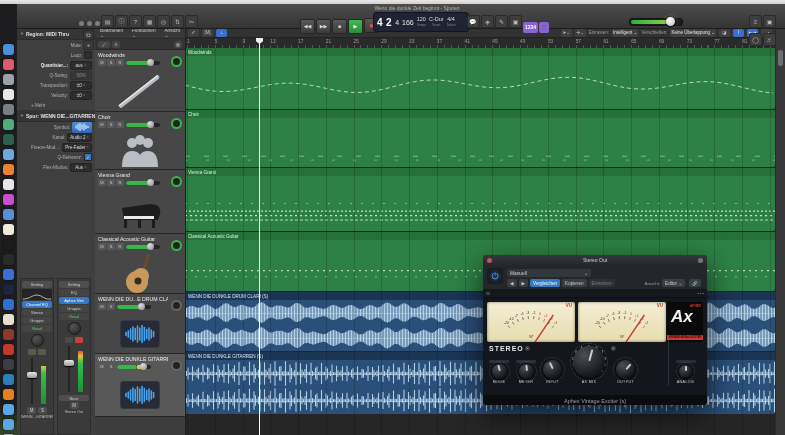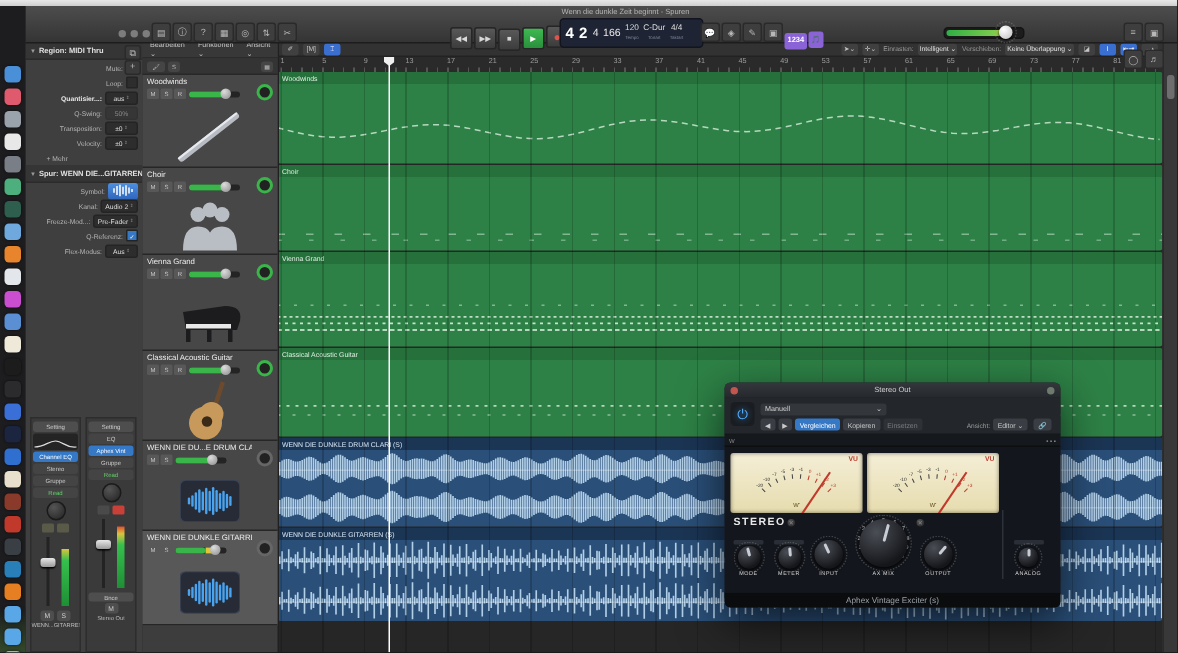--- a/index.html
+++ b/index.html
@@ -729,20 +729,25 @@
             <path d="M56.510195904756344 19.837144681349905 L57.8043541018001 17.130642407006793" stroke="#c0392b" stroke-width="0.7" fill="none"></path>
             <text x="63.87786401040072" y="18.416118431518456" font-size="3.2" fill="#c0392b" text-anchor="middle" font-family="Liberation Sans, sans-serif">+2</text>
             <path d="M60.95464871475356 22.472571603353977 L62.708577892141854 20.038699700252664" stroke="#c0392b" stroke-width="0.7" fill="none"></path>
             <text x="68.45755321151414" y="22.38161540439409" font-size="3.2" fill="#c0392b" text-anchor="middle" font-family="Liberation Sans, sans-serif">+3</text>
             <path d="M64.86085420982089 25.854907256689078 L67.01887361083683 23.770932145312084" stroke="#c0392b" stroke-width="0.7" fill="none"></path>
             <path d="M44 46 L66.36771613882988 12.838497097798339" stroke="#c0392b" stroke-width="1.4" fill="none"></path>
             <text x="44" y="36" font-size="5" fill="#6a5a2a" text-anchor="middle" font-family="Liberation Sans, sans-serif">ⱳ</text>
           </svg>
         <span class="vu-label">VU</span>
       </div>
+      <div class="ax-logo">
+        <span class="ax-big">Ax</span>
+        <span class="ax-brand">APHEX</span>
+        <span class="ax-sub">VINTAGE AURAL EXCITER</span>
+      </div>
       <div id="stereo-lab">STEREO</div>
       <div class="screw" style="left:42px;top:48px;">✕</div>
       <div class="screw" style="left:128px;top:48px;">✕</div>
       <div id="knobrow">
           <div class="ksec">
             <div class="tinypill"></div>
             <div class="knob" style="height: 15px; width: 15px;">
               <div class="ptr" style="transform: rotate(-15deg);"></div>
             </div>
             <div class="klab">MODE</div>

